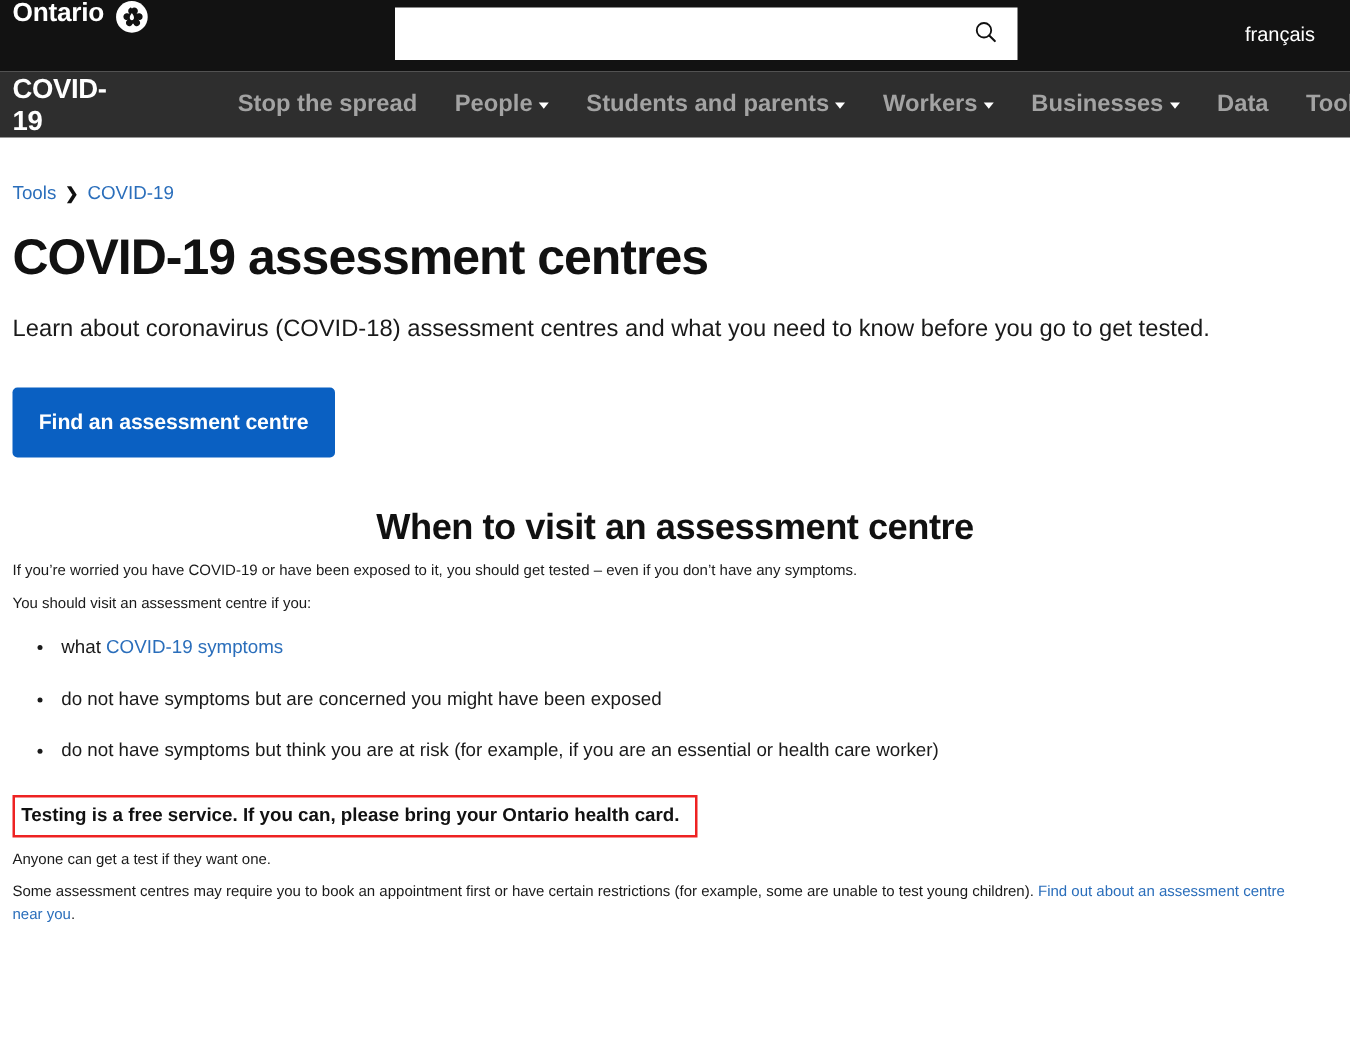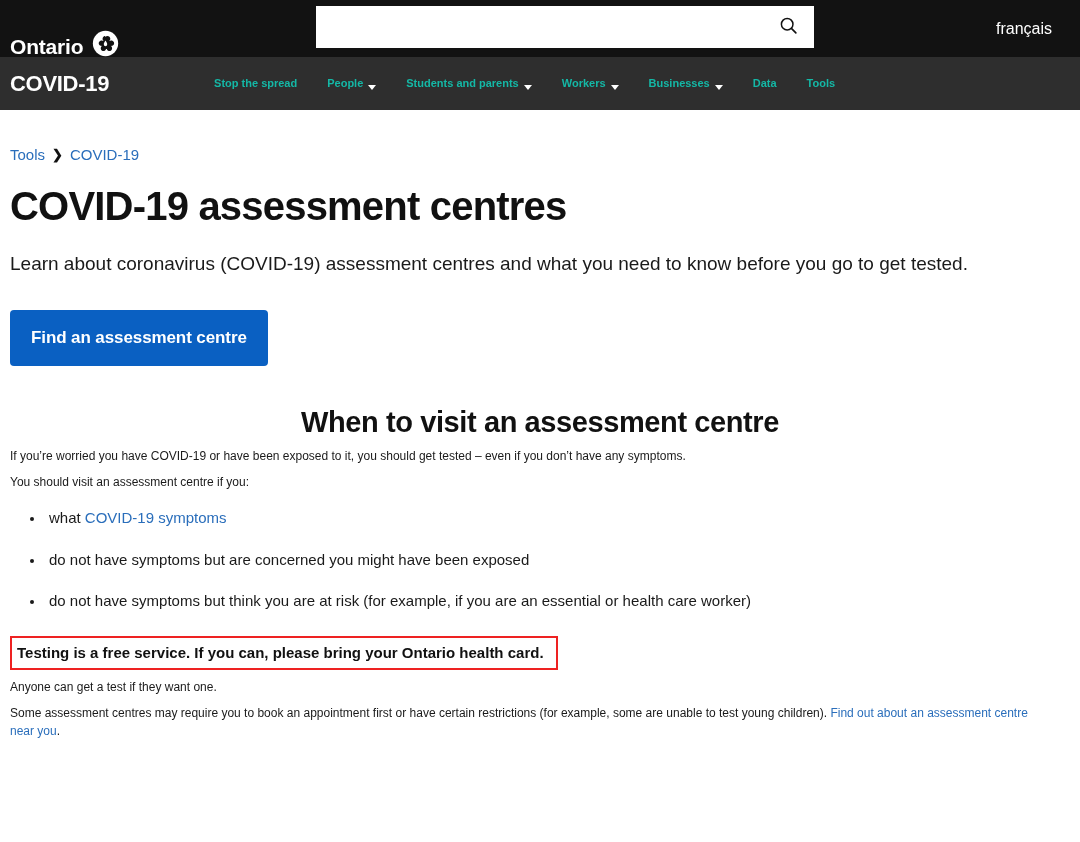--- a/index.html
+++ b/index.html
@@ -18,21 +18,21 @@
   
   .topbar {
     position: relative;
     height: 57px;
     background: #121212;
     display: flex;
     align-items: center;
   }
   .brand {
     display: flex;
-    align-items: flex-end;
+    align-items: flex-start;
     gap: 9px;
     margin-left: 10px;
     height: 100%;
     cursor: pointer;
   }
   .brand-word {
     color: #ffffff;
     font-size: 21px;
     font-weight: bold;
     letter-spacing: -0.2px;
@@ -102,29 +102,29 @@
     letter-spacing: -0.3px;
     cursor: pointer;
   }
   .nav-items {
     display: flex;
     align-items: center;
     margin-left: 90px;
     gap: 0;
   }
   .nav-item {
-    color: #14b8a6;
-    font-size: 11px;
+    color: #a3a3a3;
+    font-size: 19px;
     font-weight: bold;
     padding: 0 15px;
     text-decoration: none;
     white-space: nowrap;
     cursor: pointer;
     display: inline-flex;
-    align-items: flex-end;
+    align-items: center;
     gap: 5px;
     line-height: 1;
   }
   .caret {
     display: inline-block;
     width: 0;
     height: 0;
     border-left: 4px solid transparent;
     border-right: 4px solid transparent;
     border-top: 5px solid #ffffff;
@@ -313,21 +313,21 @@
 <div class="content">
 
   <div class="breadcrumb">
     <a href="#">Tools</a>
     <span class="sep">❯</span>
     <a href="#">COVID-19</a>
   </div>
 
   <h1 class="page-title">COVID-19 assessment centres</h1>
 
-  <p class="lede">Learn about coronavirus (COVID-19) assessment centres and what you need to know before you go to get tested.</p>
+  <p class="lede">Learn about coronavirus (COVID-18) assessment centres and what you need to know before you go to get tested.</p>
 
   <button class="cta-button">Find an assessment centre</button>
 
   <h2 class="section-title">When to visit an assessment centre</h2>
 
   <p class="body-text">If you’re worried you have COVID-19 or have been exposed to it, you should get tested – even if you don’t have any symptoms.</p>
 
   <p class="body-text">You should visit an assessment centre if you:</p>
 
   <ul class="bullets">

